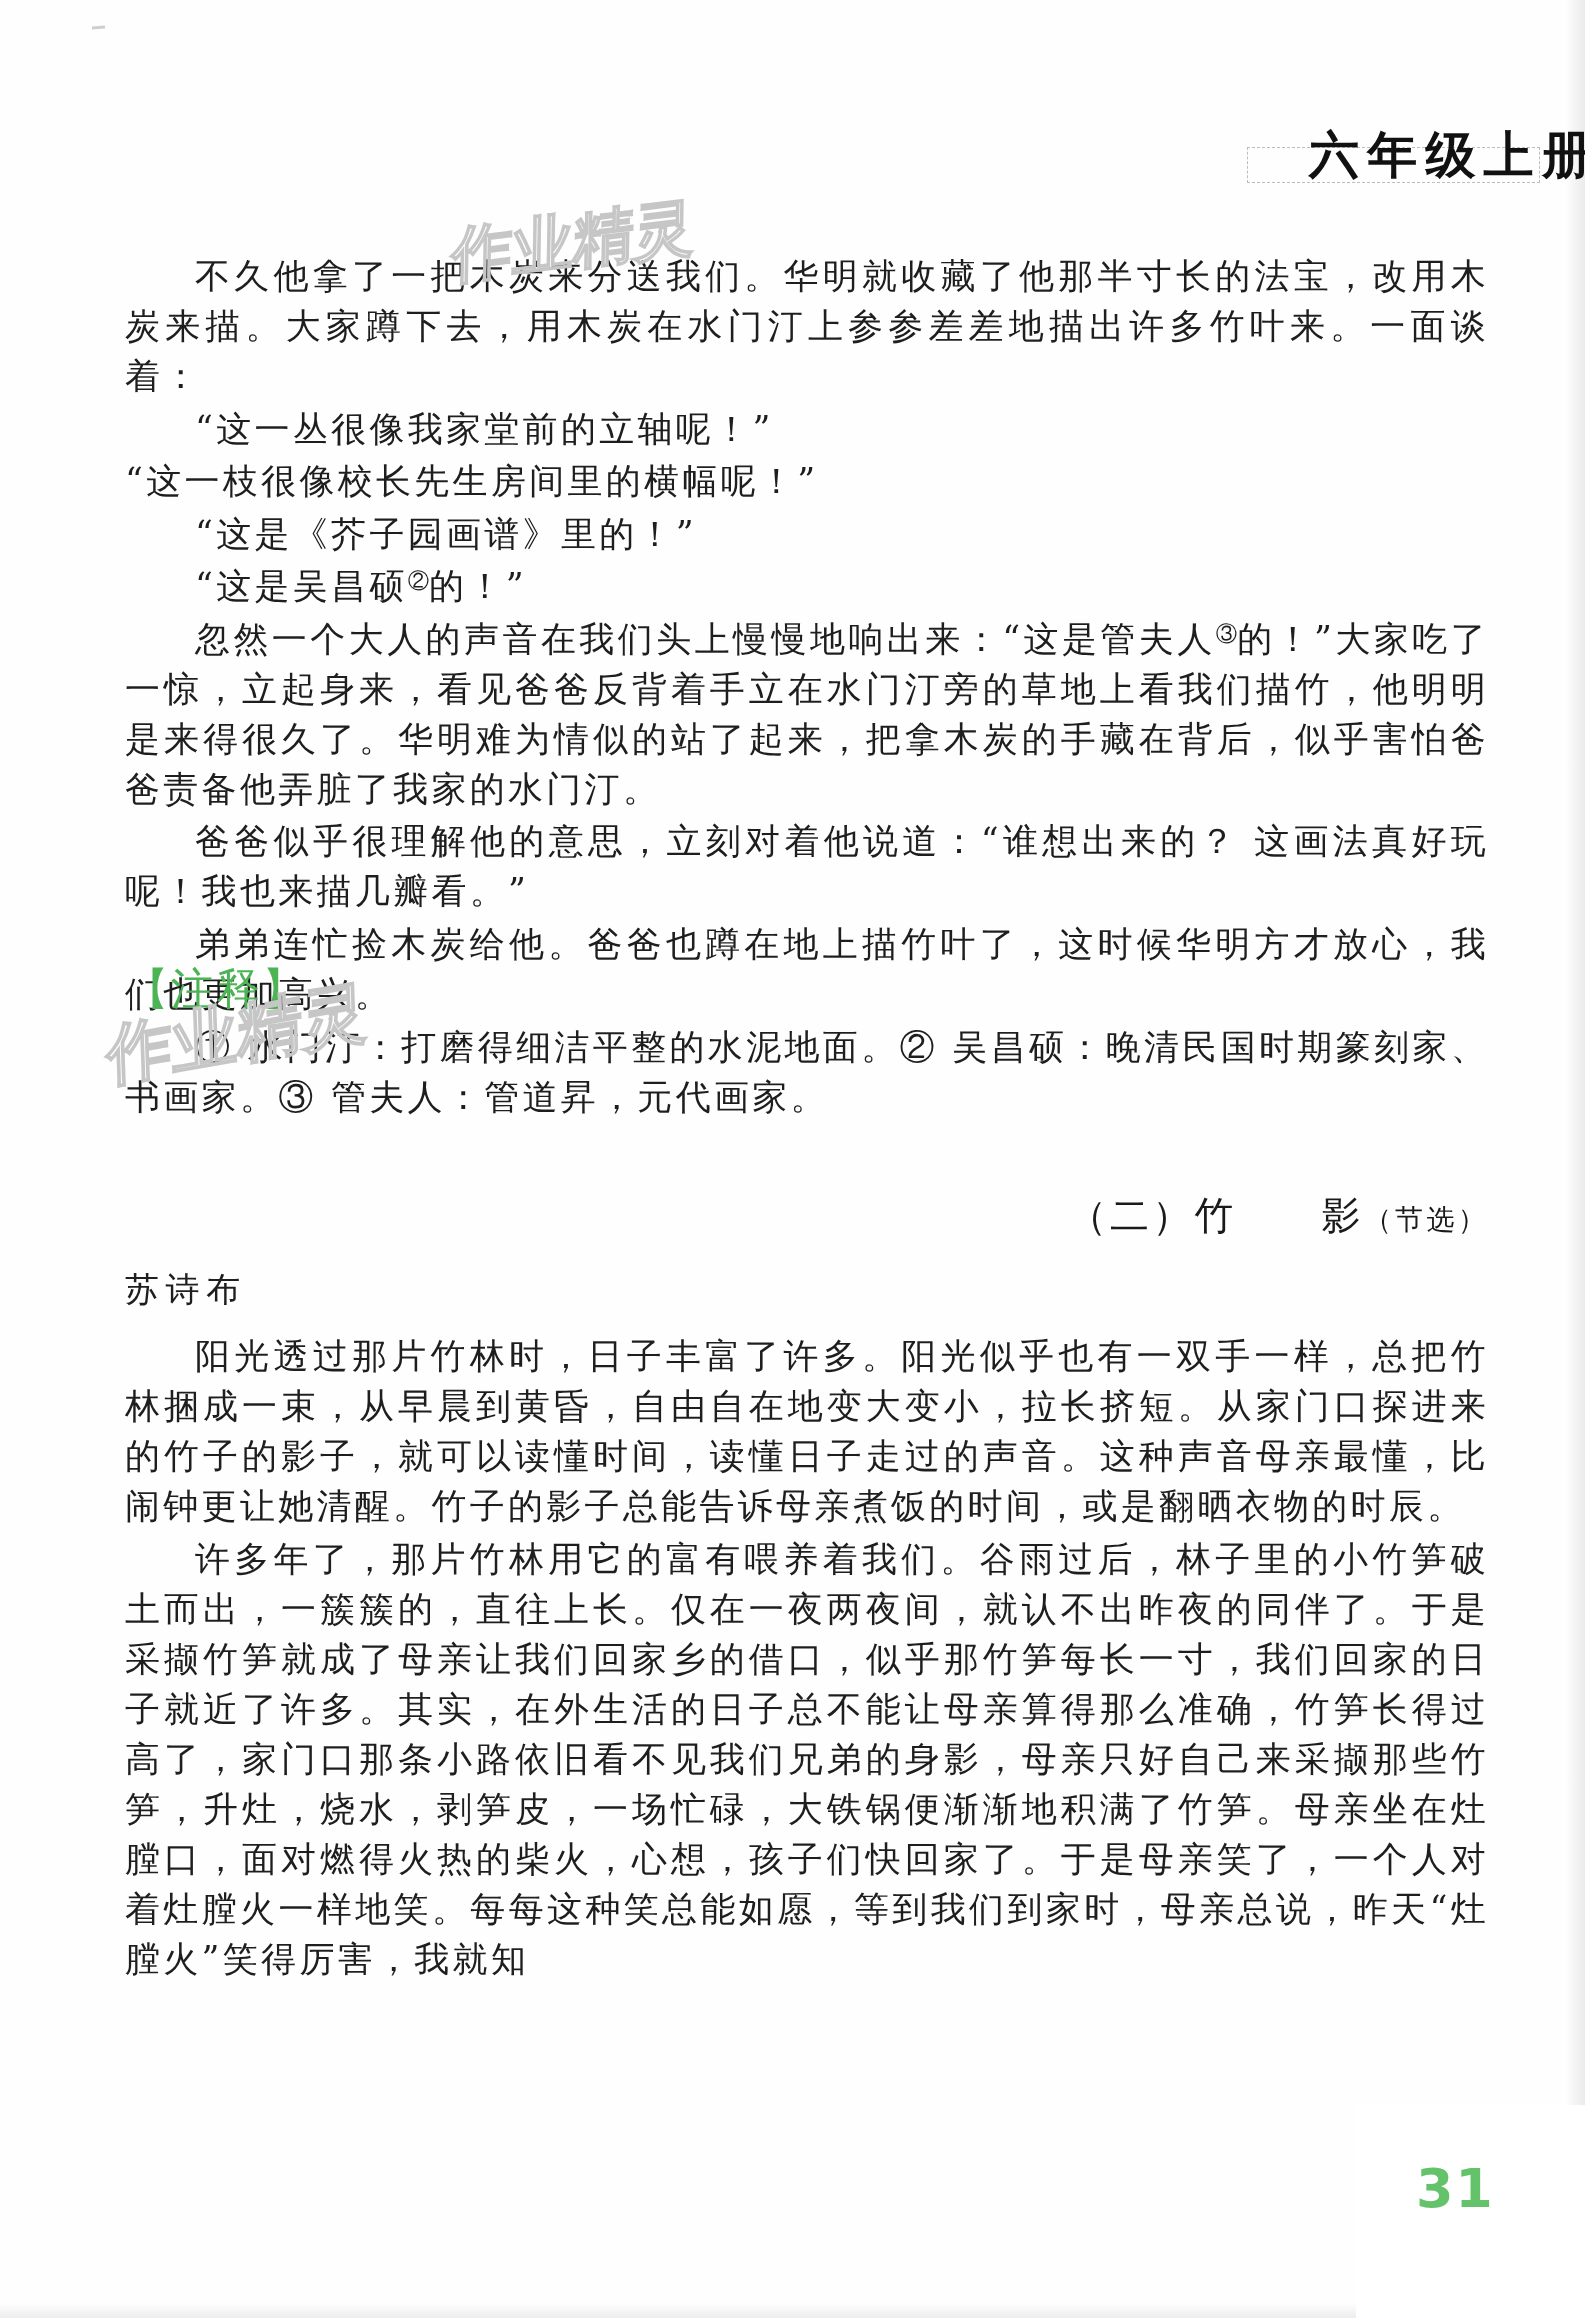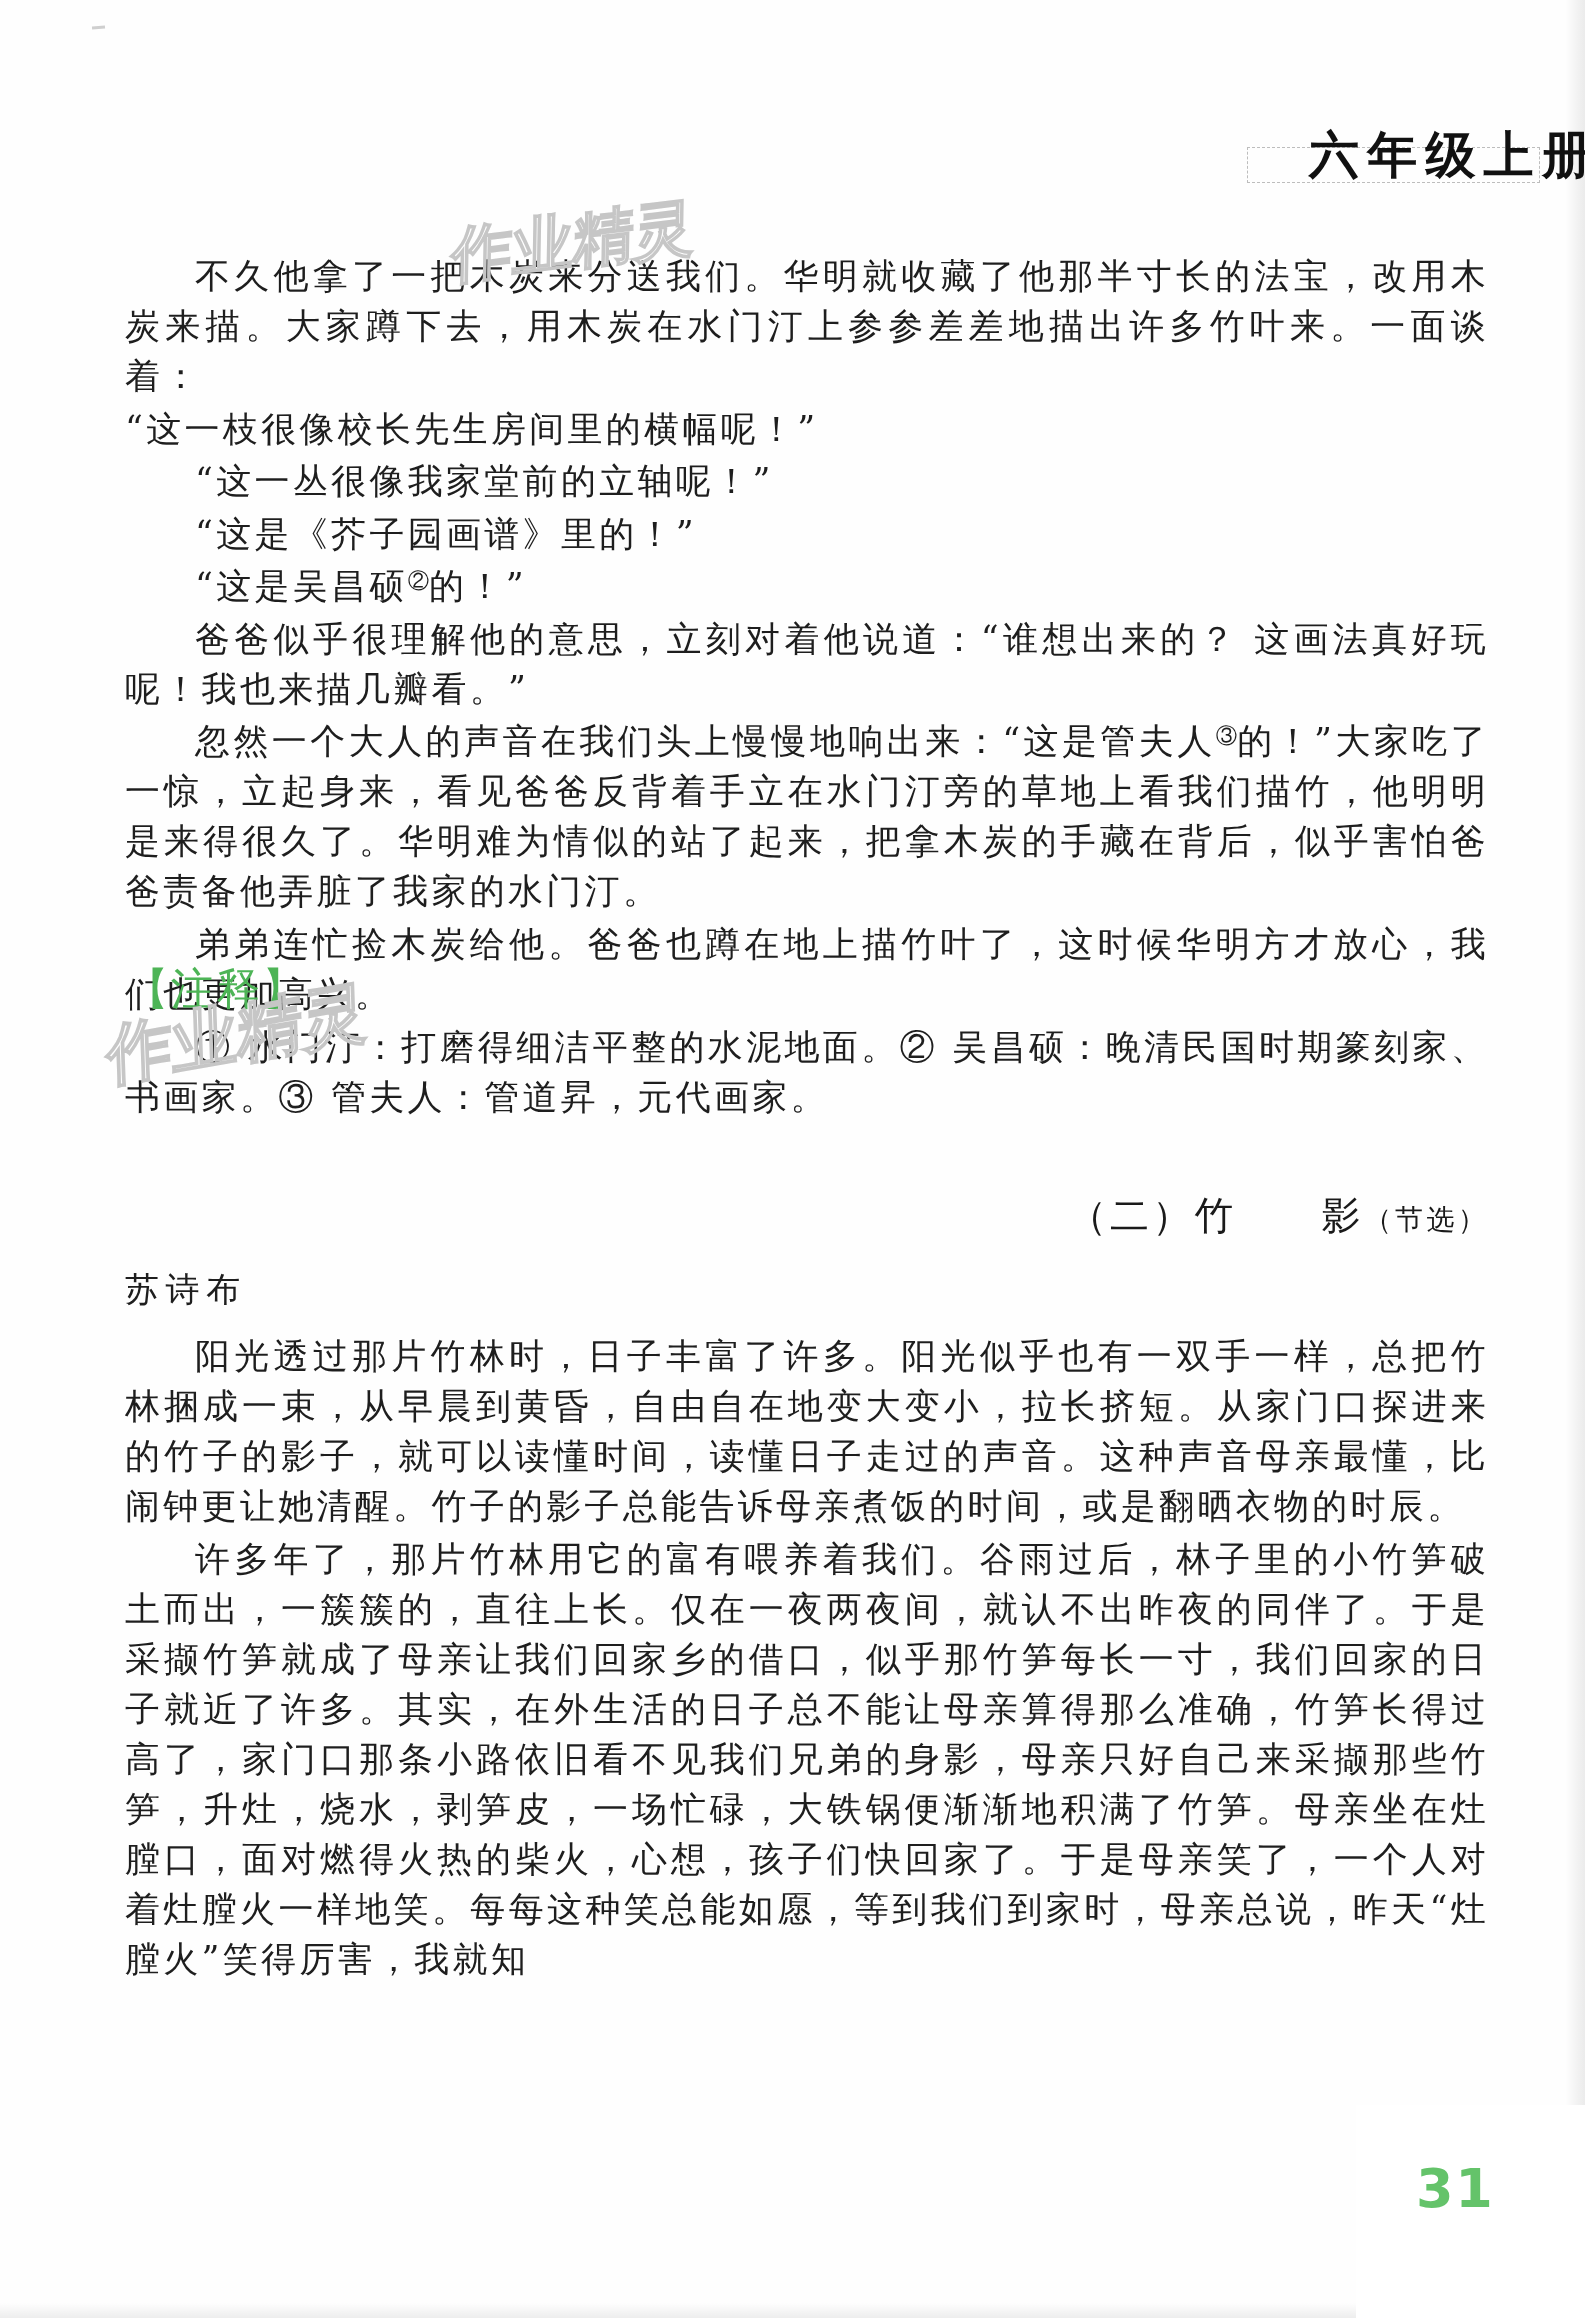--- a/index.html
+++ b/index.html
@@ -80,26 +80,26 @@
 <div class="artifact-dash"></div>
 
 <div class="header-box"></div>
 <div class="header-label">六年级上册</div>
 
 <div class="watermark top">作业精灵</div>
 <div class="watermark mid">作业精灵</div>
 
 <div class="textcol passage1">
   <p class="body-par">不久他拿了一把木炭来分送我们。华明就收藏了他那半寸长的法宝，改用木炭来描。大家蹲下去，用木炭在水门汀上参参差差地描出许多竹叶来。一面谈着：</p>
+  <p class="body-par">“这一丛很像我家堂前的立轴呢！”</p>
   <p class="body-par flush">“这一枝很像校长先生房间里的横幅呢！”</p>
-  <p class="body-par">“这一丛很像我家堂前的立轴呢！”</p>
   <p class="body-par">“这是《芥子园画谱》里的！”</p>
   <p class="body-par"><span>“这是吴昌硕</span><sup class="note-ref">②</sup><span>的！”</span></p>
+  <p class="body-par"><span>忽然一个大人的声音在我们头上慢慢地响出来：“这是管夫人</span><sup class="note-ref">③</sup><span>的！”大家吃了一惊，立起身来，看见爸爸反背着手立在水门汀旁的草地上看我们描竹，他明明是来得很久了。华明难为情似的站了起来，把拿木炭的手藏在背后，似乎害怕爸爸责备他弄脏了我家的水门汀。</span></p>
   <p class="body-par">爸爸似乎很理解他的意思，立刻对着他说道：“谁想出来的？ 这画法真好玩呢！我也来描几瓣看。”</p>
-  <p class="body-par"><span>忽然一个大人的声音在我们头上慢慢地响出来：“这是管夫人</span><sup class="note-ref">③</sup><span>的！”大家吃了一惊，立起身来，看见爸爸反背着手立在水门汀旁的草地上看我们描竹，他明明是来得很久了。华明难为情似的站了起来，把拿木炭的手藏在背后，似乎害怕爸爸责备他弄脏了我家的水门汀。</span></p>
   <p class="body-par">弟弟连忙捡木炭给他。爸爸也蹲在地上描竹叶了，这时候华明方才放心，我们也更加高兴。</p>
 </div>
 
 <div class="notes-block">
   <div class="note-label" style="color: rgb(77, 180, 86);">【注释】</div>
   <p class="body-par">① 水门汀：打磨得细洁平整的水泥地面。② 吴昌硕：晚清民国时期篆刻家、书画家。③ 管夫人：管道昇，元代画家。</p>
 </div>
 
 <div class="section-title"><span>（二）</span><span>竹　　影</span><span class="subtitle">（节选）</span></div>
 <div class="section-author">苏诗布</div>

